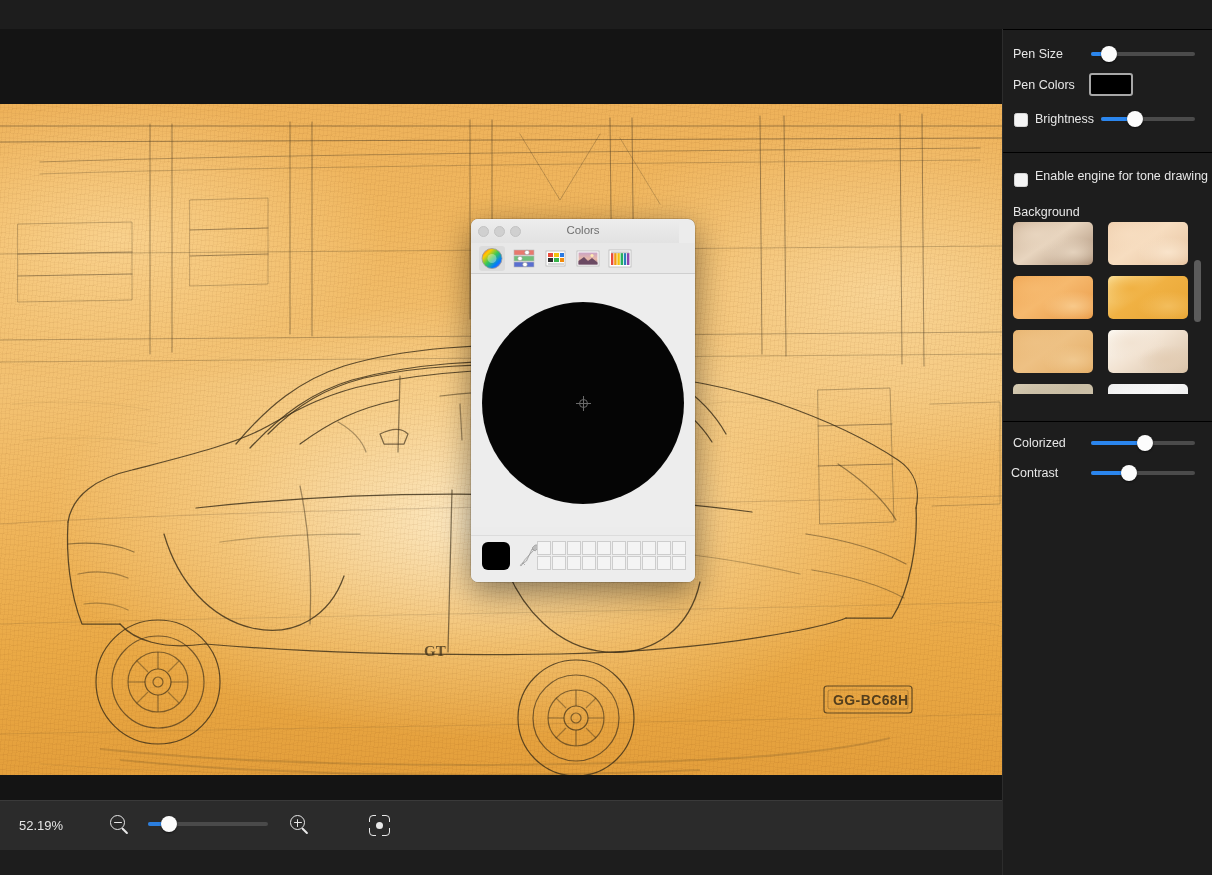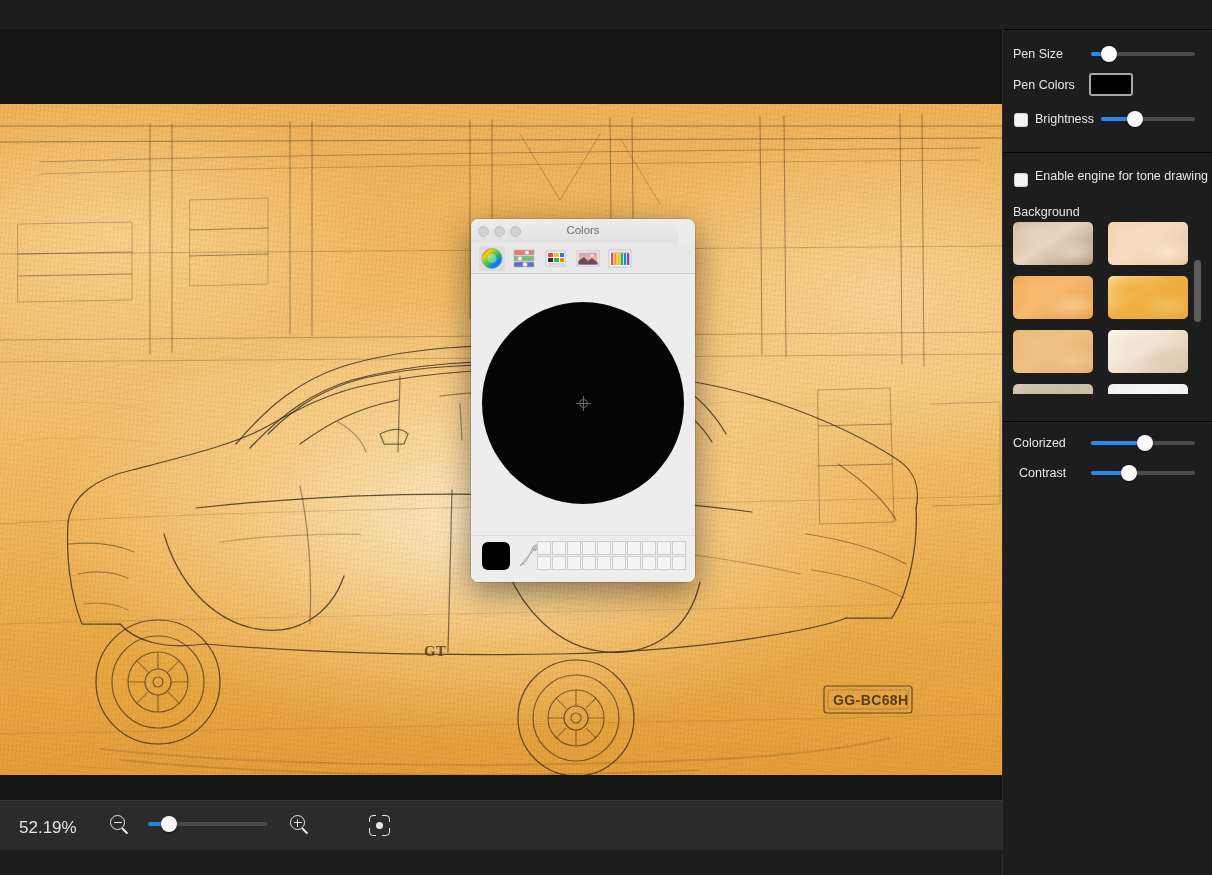--- a/index.html
+++ b/index.html
@@ -85,21 +85,21 @@
 
   
   #bottombar {
     position: absolute; left: 0; top: 800px;
     width: 1002px; height: 50px;
     background: #2b2b2b;
     border-top: 1px solid #3a3a3a;
   }
   #zoom-value {
     position: absolute; left: 19px; top: 17px;
-    color: #e4e4e4; font-size: 17px;
+    color: #e4e4e4; font-size: 13px;
   }
   #zoom-out-icon { position: absolute; left: 110px; top: 14px; }
   #zoom-in-icon  { position: absolute; left: 290px; top: 14px; }
   #fit-icon      { position: absolute; left: 369px; top: 14px; }
   .mag { width: 21px; height: 21px; position: relative; }
   .mag .circ {
     position: absolute; left: 0; top: 0;
     width: 15px; height: 15px; border-radius: 50%;
     border: 1.8px solid #e8e8e8;
   }
@@ -550,21 +550,21 @@
 
     <div class="divider" style="top: 392px;"></div>
 
     <div class="sb-label" style="left:10px; top:407px;">Colorized</div>
     <div class="slider" style="left:88px; top:406px; width:104px;">
       <div class="sl-track" style="width:104px;"></div>
       <div class="sl-fill" style="width:54px;"></div>
       <div class="sl-thumb" style="left:46px;"></div>
     </div>
 
-    <div class="sb-label" style="left:16px; top:437px;">Contrast</div>
+    <div class="sb-label" style="left:8px; top:437px;">Contrast</div>
     <div class="slider" style="left:88px; top:436px; width:104px;">
       <div class="sl-track" style="width:104px;"></div>
       <div class="sl-fill" style="width:38px;"></div>
       <div class="sl-thumb" style="left:30px;"></div>
     </div>
   </div>
 
   <div id="pen-color-swatch" style="background: rgb(0, 0, 0);"></div>
 
 

